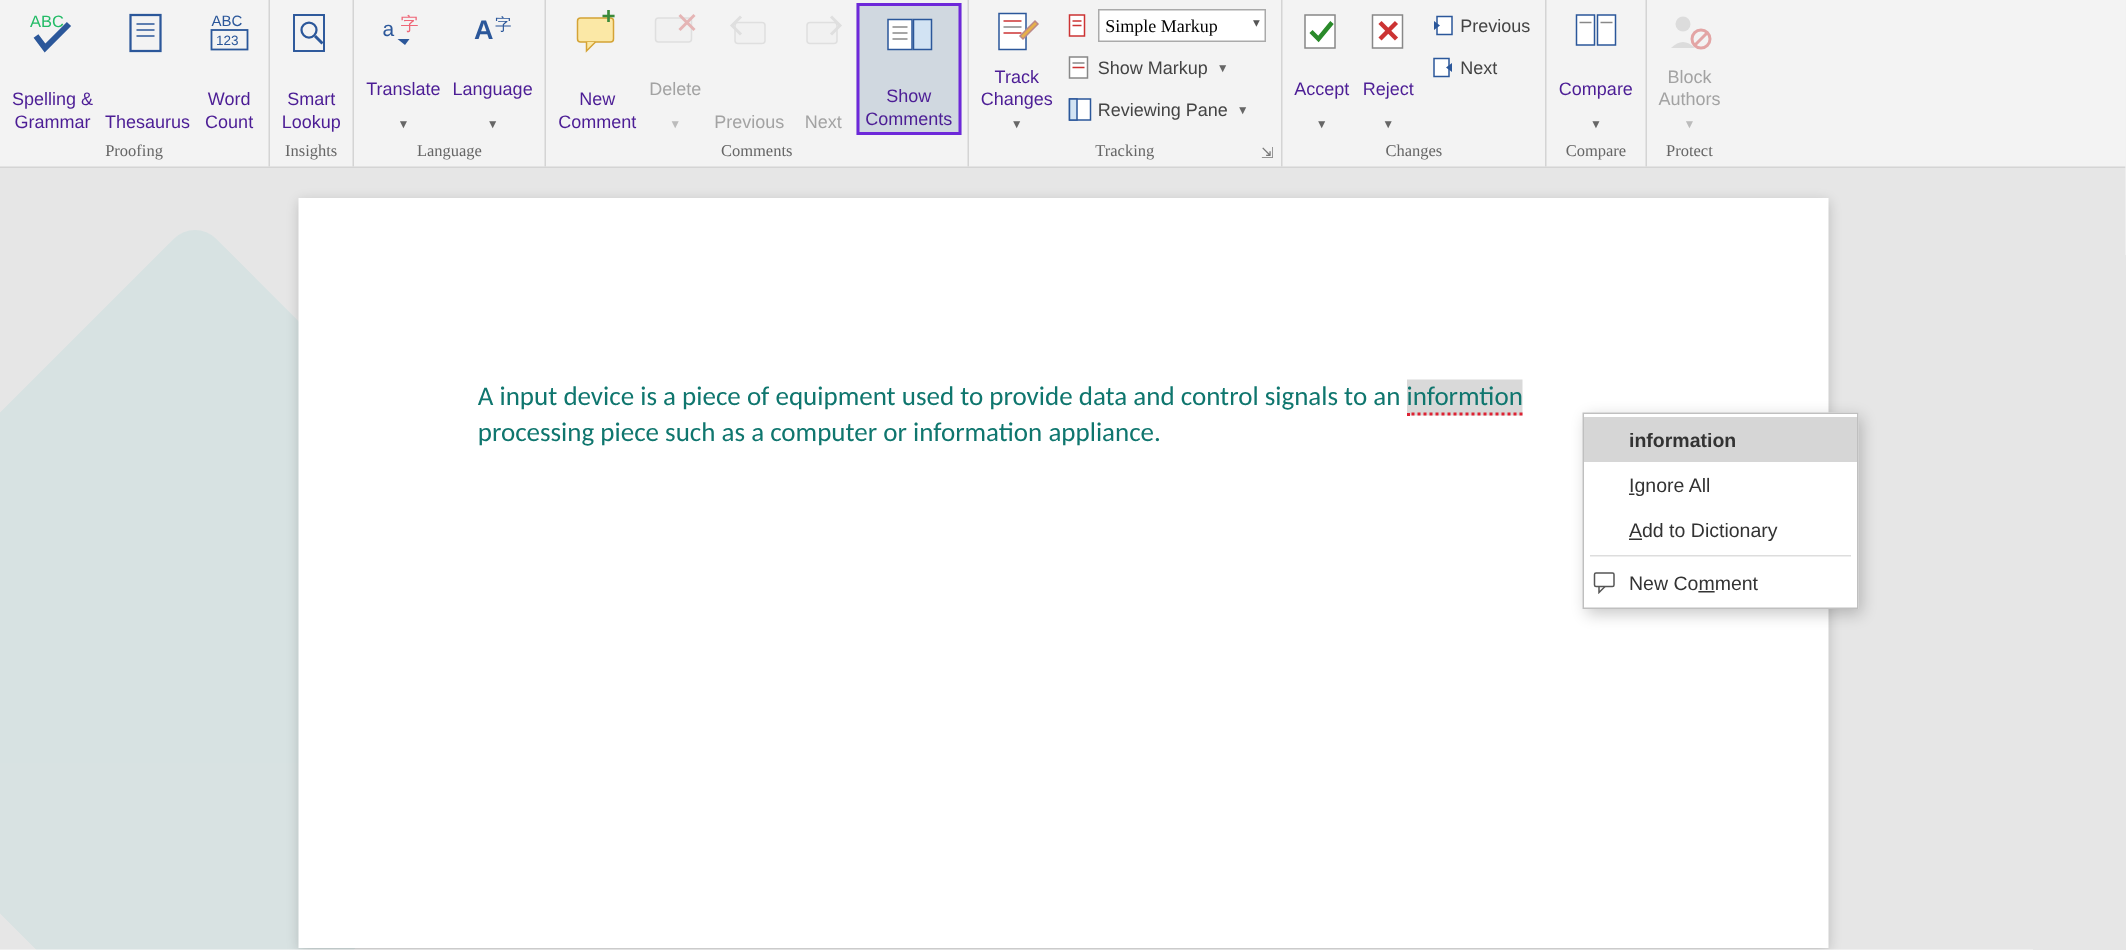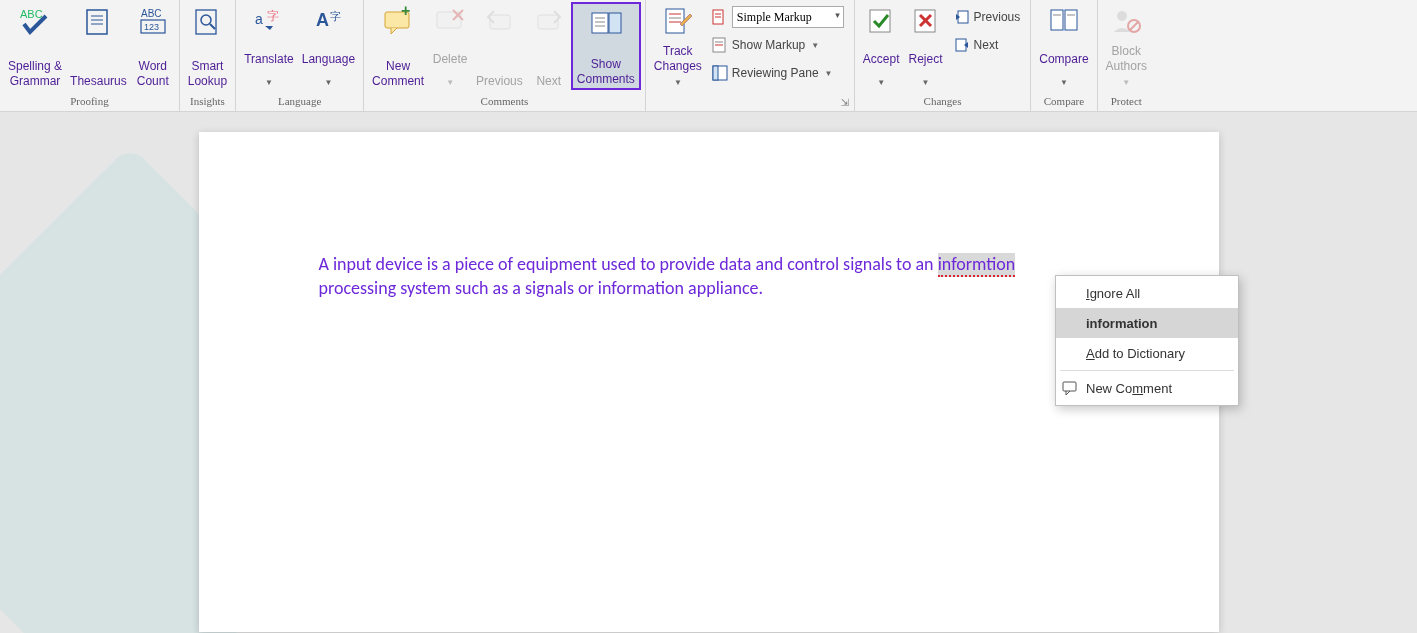--- a/index.html
+++ b/index.html
@@ -24,21 +24,21 @@
 .small-icon { width: 16px; height: 16px; display: inline-flex; align-items: center; justify-content: center; }
 .dd { font-size: 8px; color: #666; margin-left: 2px; }
 .dropdown-input { height: 22px; width: 112px; border: 1px solid #aaa; background: #fff; font-size: 12px; padding: 0 18px 0 4px; position: relative; font-family: Liberation Serif, serif; }
 .dropdown-wrap { position: relative; display: inline-block; }
 .dropdown-caret { position: absolute; right: 4px; top: 4px; font-size: 9px; color: #555; pointer-events: none; }
 
 .dialog-launcher { position: absolute; right: 2px; bottom: 2px; width: 14px; height: 14px; font-size: 10px; color: #777; display: flex; align-items: center; justify-content: center; border: 1px solid transparent; }
 
 .workspace { position: relative; width: 100%; height: 521px; background: #e6e6e6; display: flex; justify-content: center; padding-top: 20px; }
 .page { width: 1020px; height: 500px; background: #fff; box-shadow: 0 2px 8px rgba(0,0,0,0.18); position: relative; padding: 120px 120px; }
-.doc-text { font-size: 18px; color: #6d28d9; line-height: 1.35; font-family: Calibri, Arial, sans-serif; }
+.doc-text { font-size: 18px; color: #0f766e; line-height: 1.35; font-family: Calibri, Arial, sans-serif; }
 .spell-err { background: #d9d9d9; border-bottom: 2px dotted #d23; }
 
 .watermark { position: absolute; inset: 0; pointer-events: none; opacity: 0.06; }
 .wm-shape { position: absolute; left: -80px; top: 120px; width: 420px; height: 420px; background: #0aa; transform: rotate(45deg); border-radius: 20px; }
 .wm-text { position: absolute; left: 300px; top: 180px; font-size: 210px; font-weight: 800; color: #0aa; letter-spacing: -8px; font-family: Arial, sans-serif; }
 
 .context-menu { position: absolute; left: 1055px; top: 275px; width: 184px; background: #fff; border: 1px solid #bfbfbf; box-shadow: 2px 3px 10px rgba(0,0,0,0.22); z-index: 50; padding: 2px 0; }
 .ctx-item { display: flex; align-items: center; height: 30px; padding: 0 10px 0 30px; font-size: 13px; color: #333; position: relative; cursor: default; }
 .ctx-item.suggestion { font-weight: 700; background: #d6d6d6; }
 .ctx-sep { height: 1px; background: #ddd; margin: 2px 4px; }
@@ -239,20 +239,21 @@
               <svg width="16" height="16">
                 <rect x="1" y="1" width="14" height="14" fill="#fff" stroke="#2b579a"></rect>
                 <rect x="1" y="1" width="5" height="14" fill="#d2e3f3" stroke="#2b579a"></rect>
               </svg>
             </span>
           <span class="lbl">Reviewing Pane</span>
           <span class="dd">▼</span>
         </div>
       </div>
     </div>
+    <div class="group-label">Tracking</div>
     <div class="dialog-launcher">⇲</div>
   </div>
 
   <div class="group">
     <div class="group-body">
       <div class="big-btn">
         <div class="icon-wrap">
           <svg width="30" height="30">
               <rect x="4" y="4" width="20" height="22" fill="#fff" stroke="#888"></rect>
               <path d="M8 15 L13 20 L22 9" stroke="#2a8a2a" stroke-width="3" fill="none"></path>
@@ -336,31 +337,31 @@
 </div>
 
 <div class="workspace">
   <div class="watermark">
     <div class="wm-shape"></div>
     <div class="wm-text">testbook</div>
   </div>
   <div class="page">
     <p class="doc-text">
       <span>A input device is a piece of equipment used to provide data and control signals to an </span><span class="spell-err">informtion</span><br>
-      <span>processing system such as a signals or information appliance.</span>
+      <span>processing piece such as a computer or information appliance.</span>
     </p>
   </div>
 </div>
 
 <div class="context-menu">
+  <div class="ctx-item suggestion">
+    <span>information</span>
+  </div>
   <div class="ctx-item">
     <span><span class="ul">I</span>gnore All</span>
-  </div>
-  <div class="ctx-item suggestion">
-    <span>information</span>
   </div>
   <div class="ctx-item">
     <span><span class="ul">A</span>dd to Dictionary</span>
   </div>
   <div class="ctx-sep"></div>
   <div class="ctx-item">
     <span class="ctx-icon">
         <svg width="16" height="16">
           <rect x="1" y="2" width="13" height="9" rx="1" fill="none" stroke="#555"></rect>
           <path d="M4 11 L4 15 L8 11" fill="none" stroke="#555"></path>

